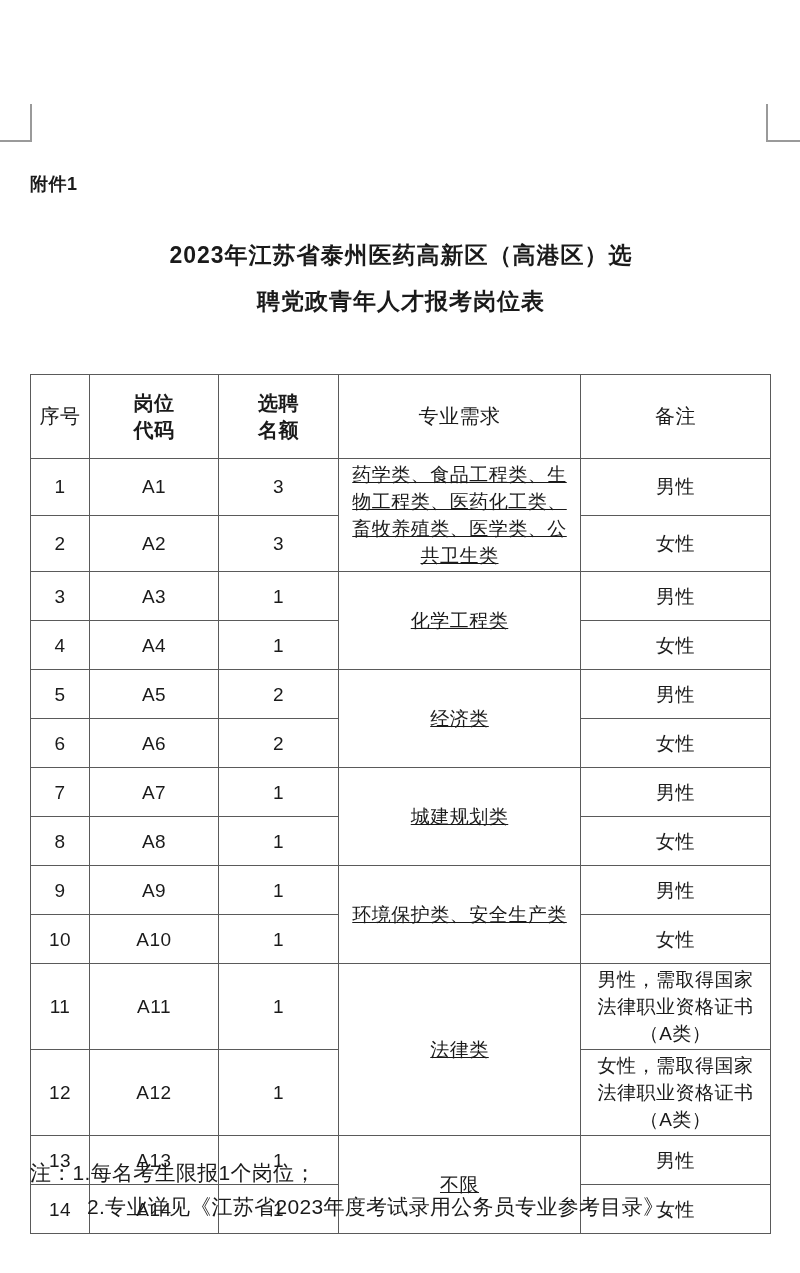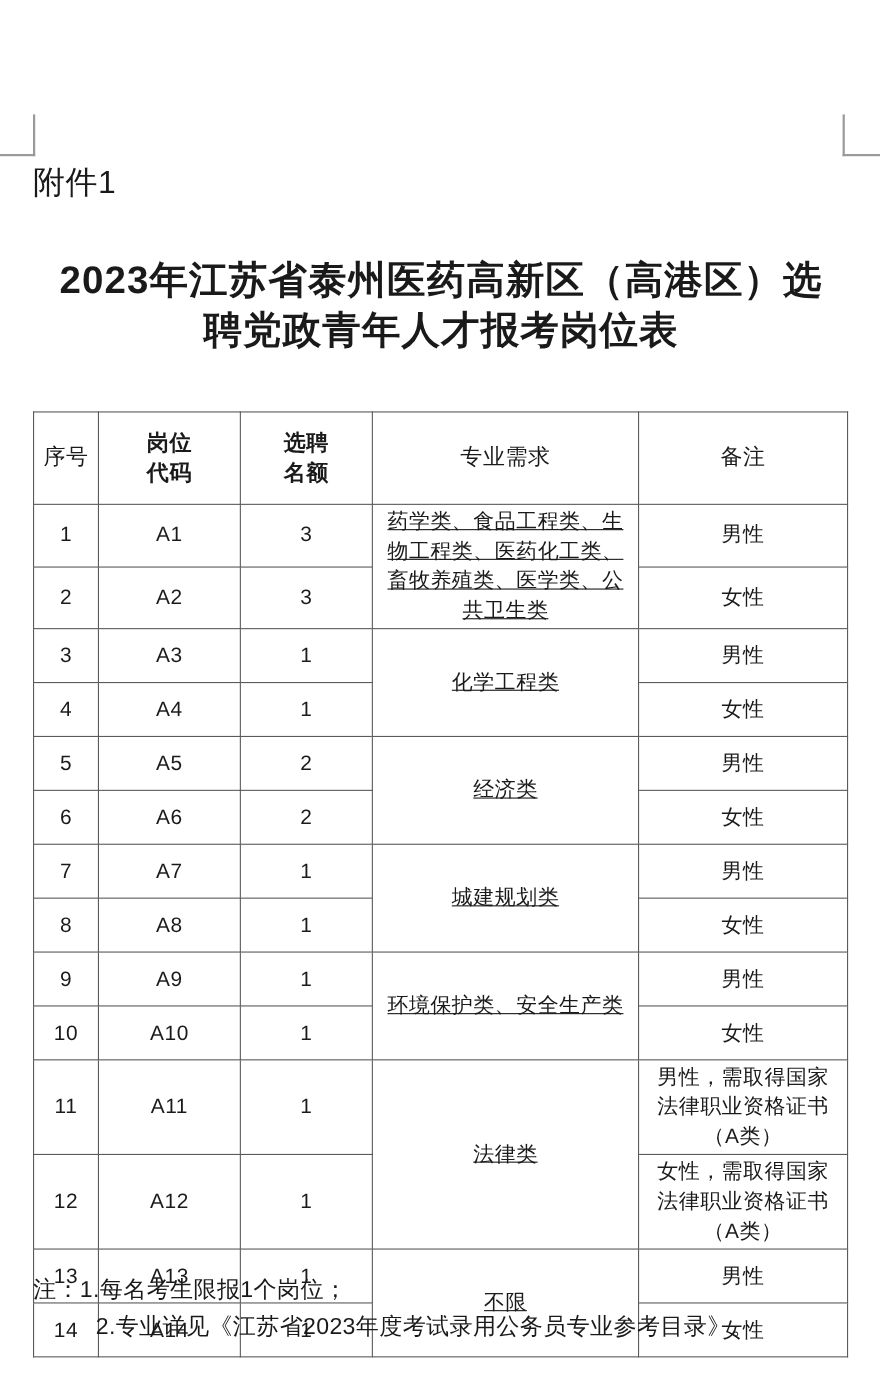--- a/index.html
+++ b/index.html
@@ -43,35 +43,36 @@
   .crop-left .h { left: 0; top: 36px; width: 32px; }
 
   .crop-right { left: 766px; top: 104px; width: 34px; height: 40px; }
   .crop-right .v { left: 0px; top: 0; height: 38px; }
   .crop-right .h { left: 0px; top: 36px; width: 34px; }
 
   
   .attach-label {
     position: absolute;
     left: 30px;
-    top: 151px;
-    font-size: 29px;
+    top: 169px;
+    font-size: 18px;
     line-height: 30px;
     letter-spacing: 0.5px;
     white-space: nowrap;
+    font-weight: bold;
   }
 
   
   .doc-title {
     position: absolute;
     left: 46px;
     top: 232px;
     width: 710px;
     text-align: center;
-    font-size: 35px;
+    font-size: 23px;
     font-weight: bold;
     line-height: 46px;
     letter-spacing: 1px;
   }
   .doc-title .line { display: block; }
 
   
   .job-table {
     position: absolute;
     left: 30px;

